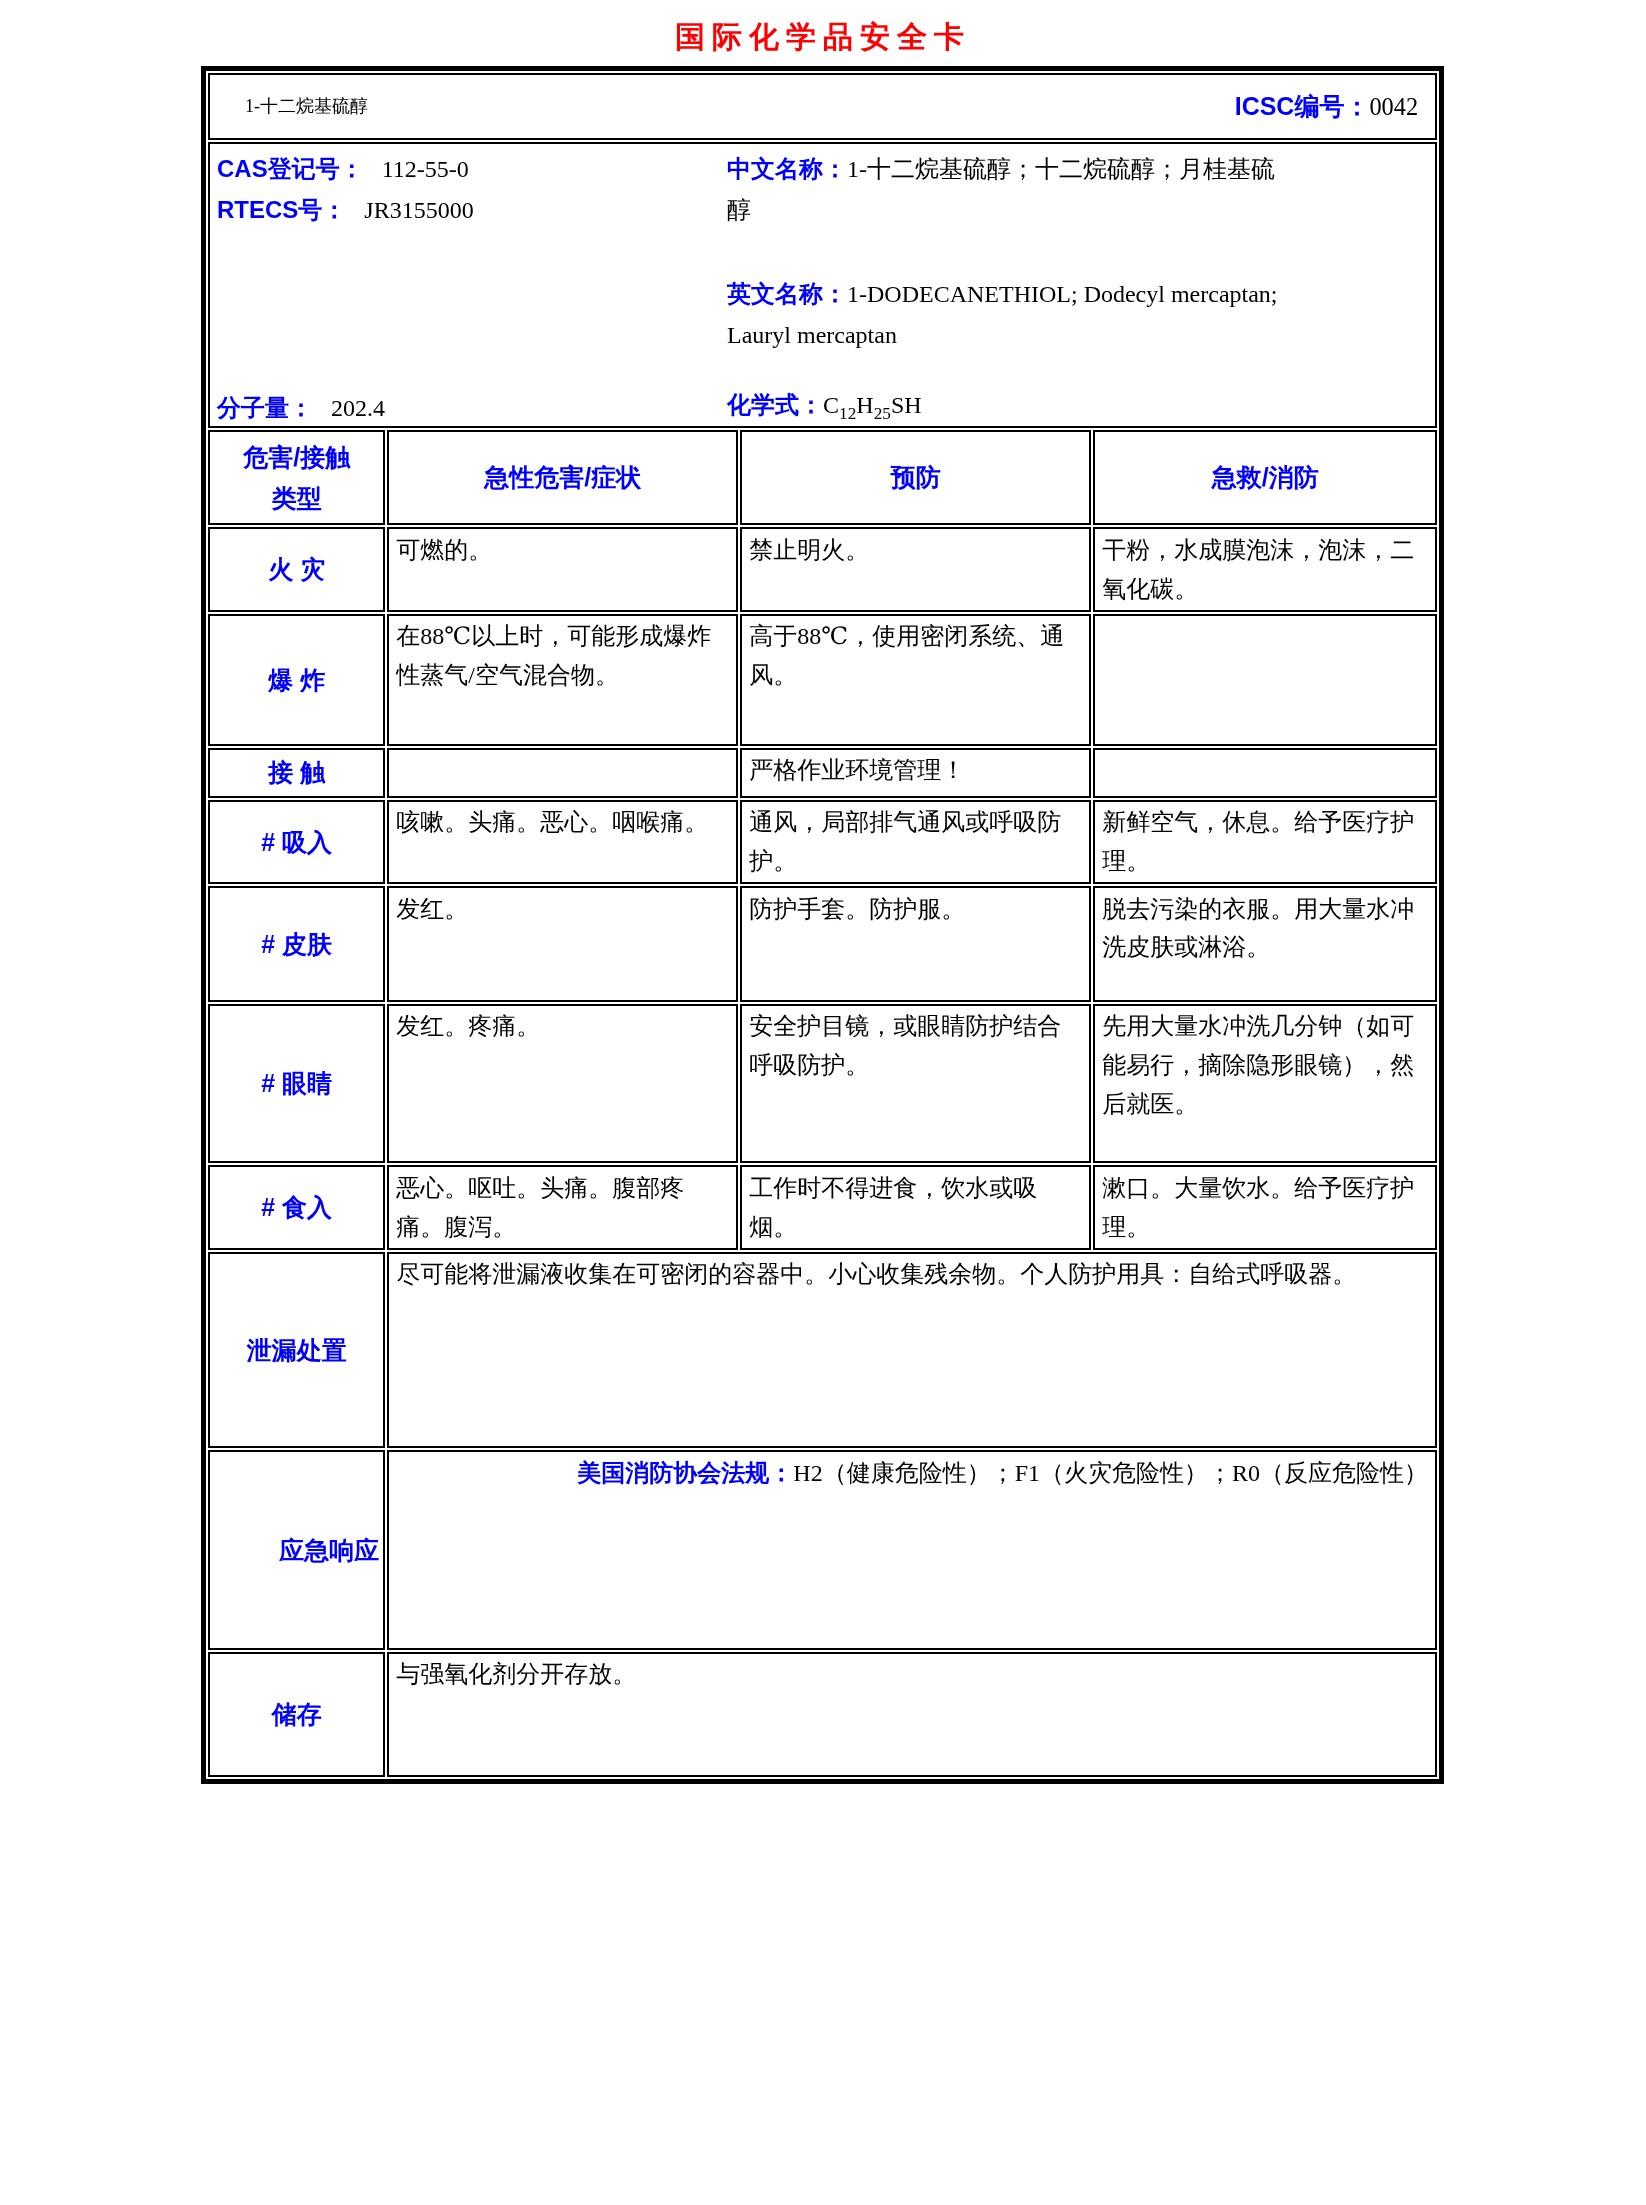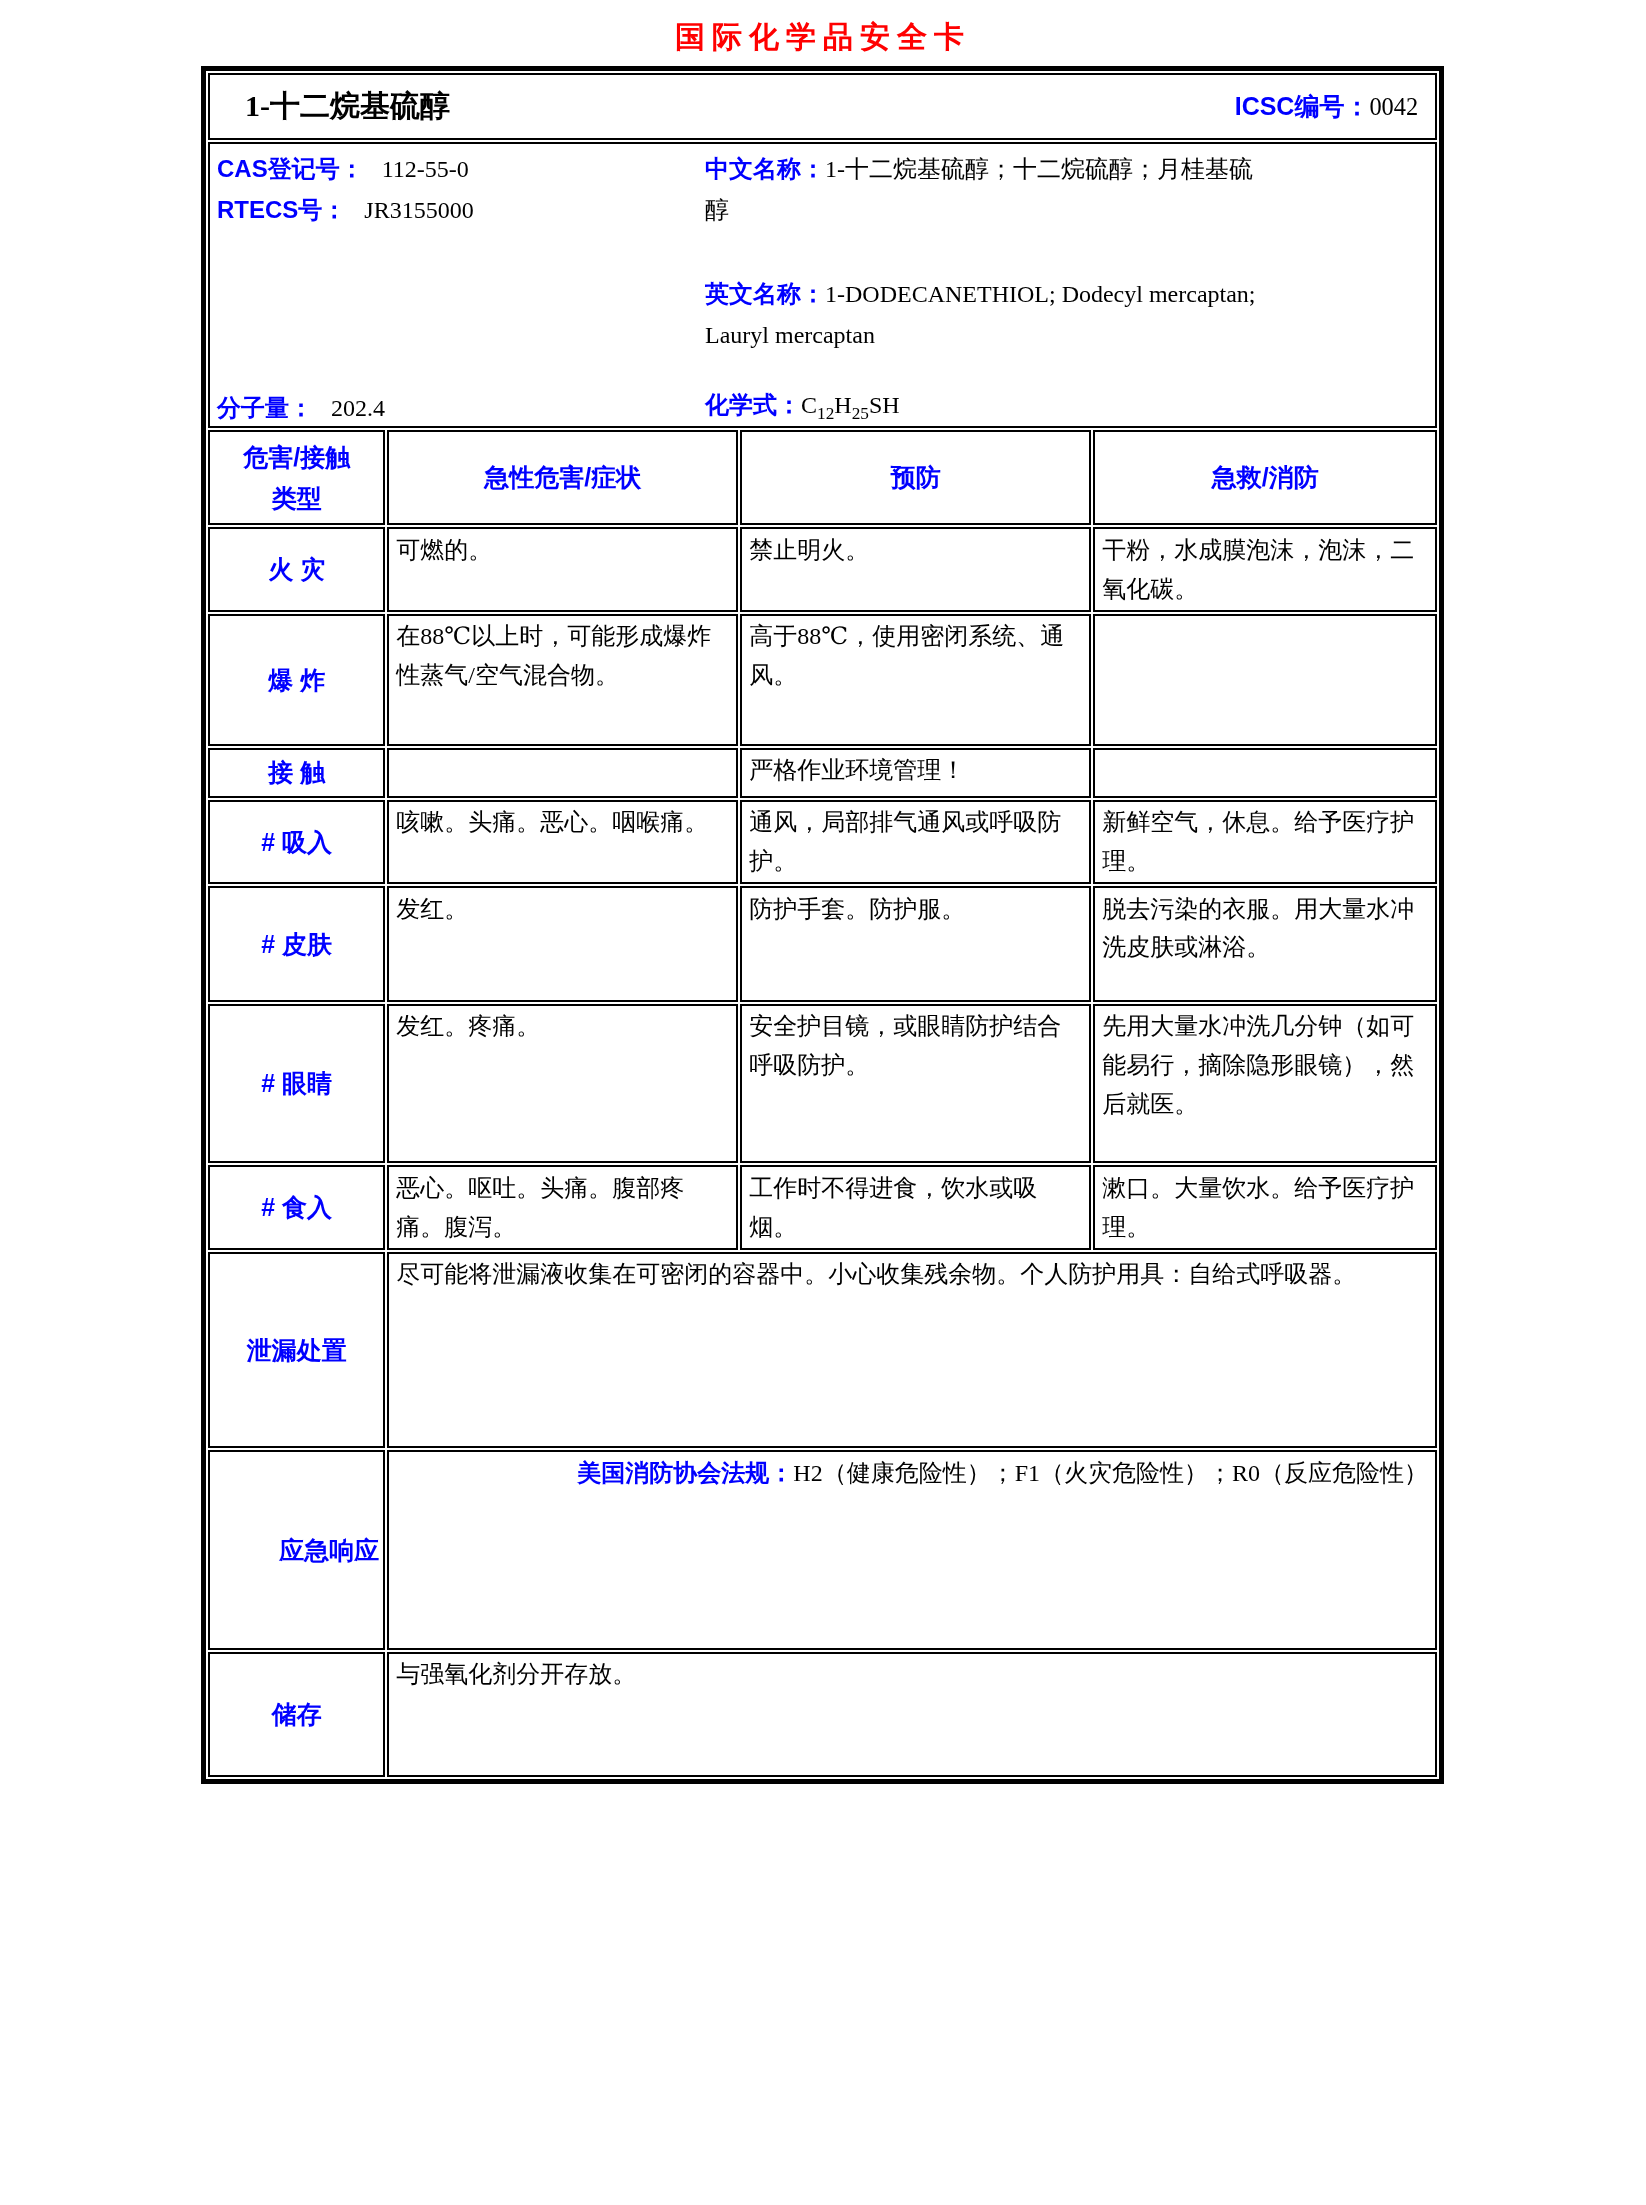--- a/index.html
+++ b/index.html
@@ -53,25 +53,25 @@
   tr.r-inhale    td{height:67px;}
   tr.r-skin      td{height:106px;}
   tr.r-eyes      td{height:150px;}
   tr.r-ingest    td{height:73px;}
   tr.r-spill     td{height:187px;margin-left:32px;}
   tr.r-pack      td{height:131px;}
   tr.r-emerg     td{height:190px;text-align:right;}
   tr.r-store     td{height:115px;}
 
   .name-row{display:flex;justify-content:space-between;align-items:center;padding:0 9.8px 0 28px;}
-  .name-row .substance{font-size:30px;font-weight:bold;}
+  .name-row .substance{font-size:18px;}
   .icsc-group{white-space:nowrap;font-size:24.4px;}
   .icsc-group .lbl{font-size:25px;}
 
-  .ident-grid{display:flex;height:100%;padding:4.2px 0 9.8px 0;}
+  .ident-grid{display:flex;height:100%;padding:4.2px 0 9.8px 0;gap:22px;}
   .ident-left{width:488px;display:flex;flex-direction:column;line-height:1.7;}
   .ident-right{width:565px;display:flex;flex-direction:column;line-height:1.7;}
   .ident-left .spacer,.ident-right .spacer{flex:1 1 auto;}
   .ident-line .val-gap{margin-left:18px;}
   .para.en{margin-top:43px;}
   .formula sub{font-size:72%;}
 </style>
 </head>
 <body>
 

